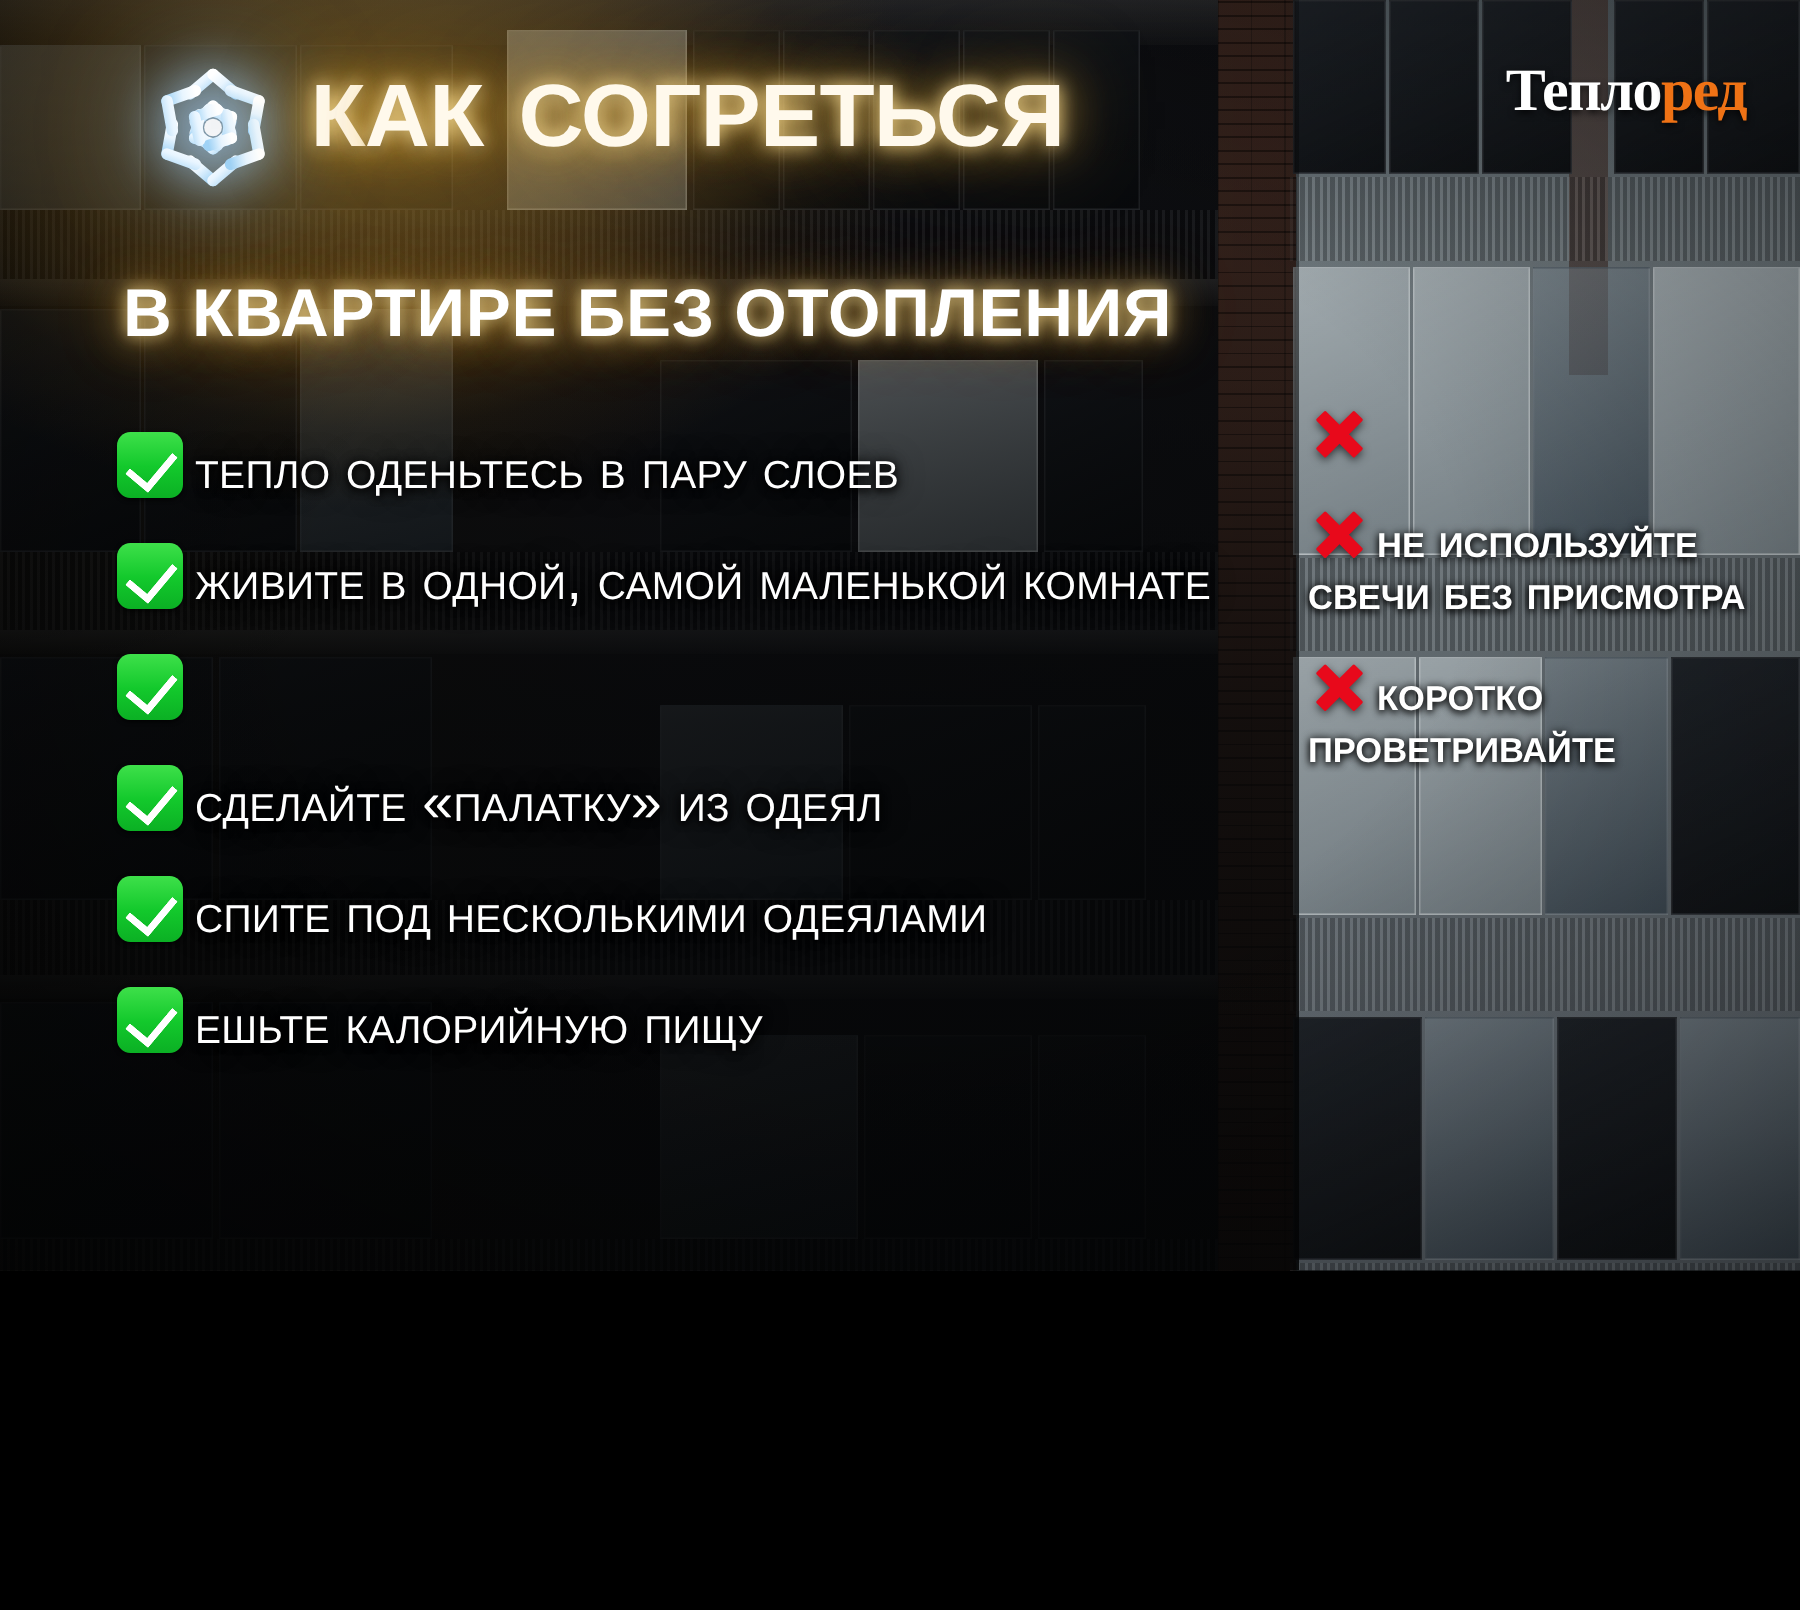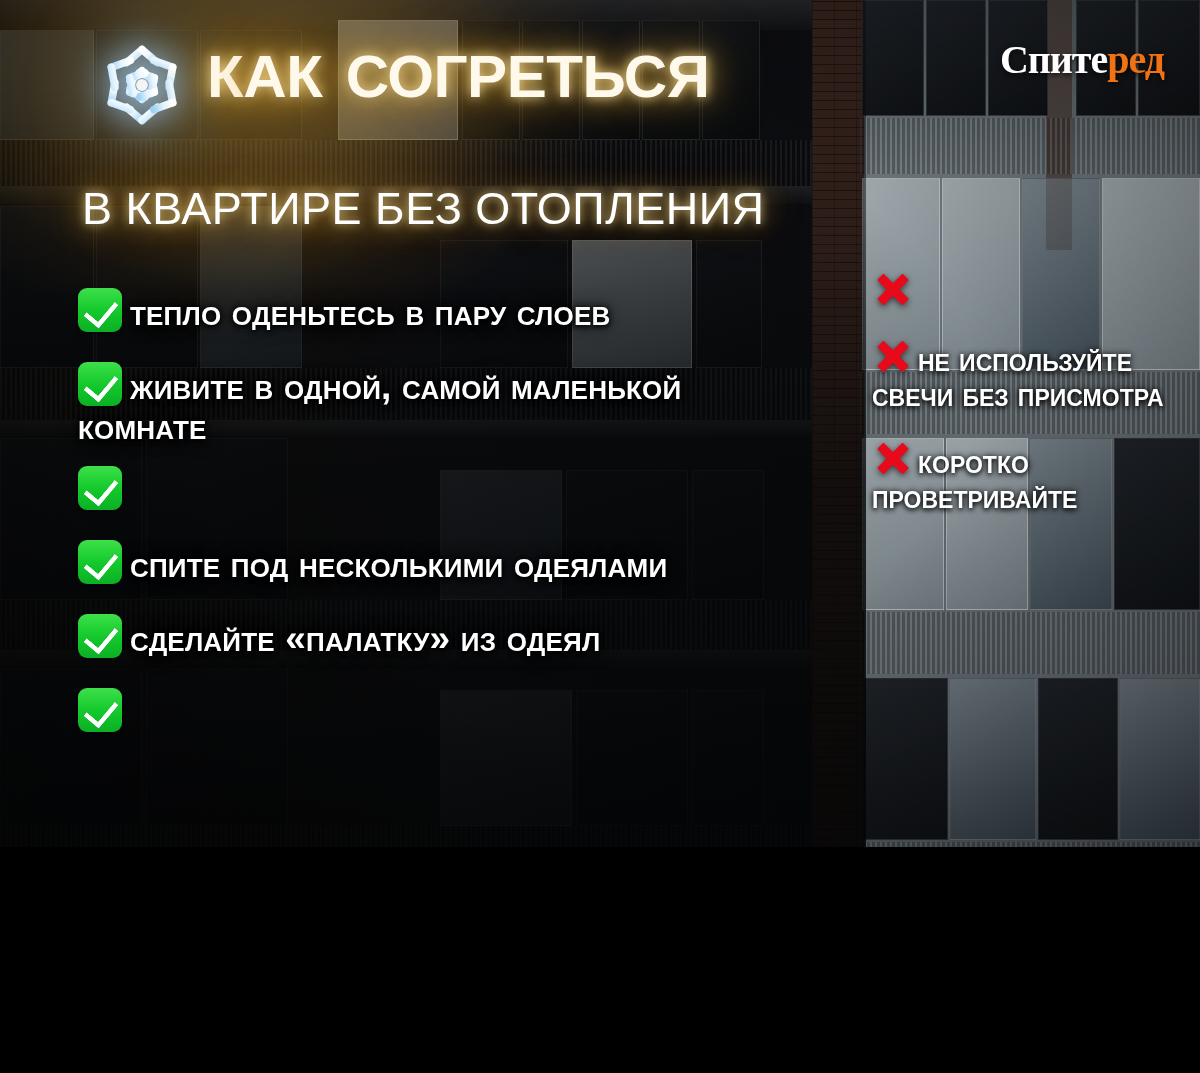--- a/index.html
+++ b/index.html
@@ -116,21 +116,21 @@
       0 0 58px rgba(205,145,35,.60),
       0 3px 6px rgba(0,0,0,.55);
     transform:scaleX(1.02);
     transform-origin:left center;
   }
   .title::first-letter{font-size:1.0em;}
 
   .subtitle{
     position:absolute;left:82px;top:186px;
     font-family:"Liberation Sans Narrow","Liberation Sans",sans-serif;
-    font-weight:400;
+    font-weight:700;
     font-size:45px;
     line-height:1;
     letter-spacing:.5px;
     color:#ffffff;
     text-transform:uppercase;
     white-space:nowrap;
     text-shadow:
       0 0 10px rgba(255,228,155,.85),
       0 0 26px rgba(235,180,65,.70),
       0 0 46px rgba(190,130,30,.45),
@@ -154,21 +154,21 @@
   .tips{
     position:absolute;left:78px;top:288px;width:740px;
   }
   .tip{
     position:relative;
     margin-bottom:20px;
     min-height:54px;
   }
   .tip-text{
     font-family:"Liberation Sans Narrow","Liberation Sans",sans-serif;
-    font-weight:700;
+    font-weight:400;
     font-size:37px;
     line-height:1.07;
     color:#ffffff;
     font-variant:small-caps;
     text-transform:lowercase;
     letter-spacing:.2px;
     text-shadow:0 0 7px rgba(0,0,0,.95),0 2px 5px rgba(0,0,0,.9),0 0 18px rgba(0,0,0,.7);
   }
   .tip-text .ck{
     display:inline-block;
@@ -371,49 +371,49 @@
           </g>
         </g>
         <circle cx="50" cy="50" r="5" fill="#ffffff" opacity="0.9"></circle>
       </svg>
 
       <div class="title">Как согреться</div>
 
       <div class="subtitle">В квартире без отопления</div>
 
       <div class="brand">
-        <span class="b-white">Спите</span><span class="b-accent">ред</span>
+        <span class="b-white">Тепло</span><span class="b-accent">ред</span>
       </div>
     </div>
 
     <div class="tips">
 
       <div class="tip">
         <div class="tip-text"><span class="ck"></span><span>Тепло оденьтесь в пару слоев</span></div>
       </div>
 
       <div class="tip">
         <div class="tip-text"><span class="ck"></span><span>Живите в одной, самой маленькой комнате</span></div>
       </div>
 
 
       <div class="tip">
         <div class="tip-text"><span class="ck"></span></div>
       </div>
 
       <div class="tip">
+        <div class="tip-text"><span class="ck"></span><span>Сделайте «палатку» из одеял</span></div>
+      </div>
+
+      <div class="tip">
         <div class="tip-text"><span class="ck"></span><span>Спите под несколькими одеялами</span></div>
       </div>
 
       <div class="tip">
-        <div class="tip-text"><span class="ck"></span><span>Сделайте «палатку» из одеял</span></div>
-      </div>
-
-      <div class="tip">
-        <div class="tip-text"><span class="ck"></span></div>
+        <div class="tip-text"><span class="ck"></span><span>Ешьте калорийную пищу</span></div>
       </div>
 
     </div>
 
     <div class="warnings">
 
       <div class="warn">
         <div class="warn-text"><span class="xm"></span></div>
       </div>
 

